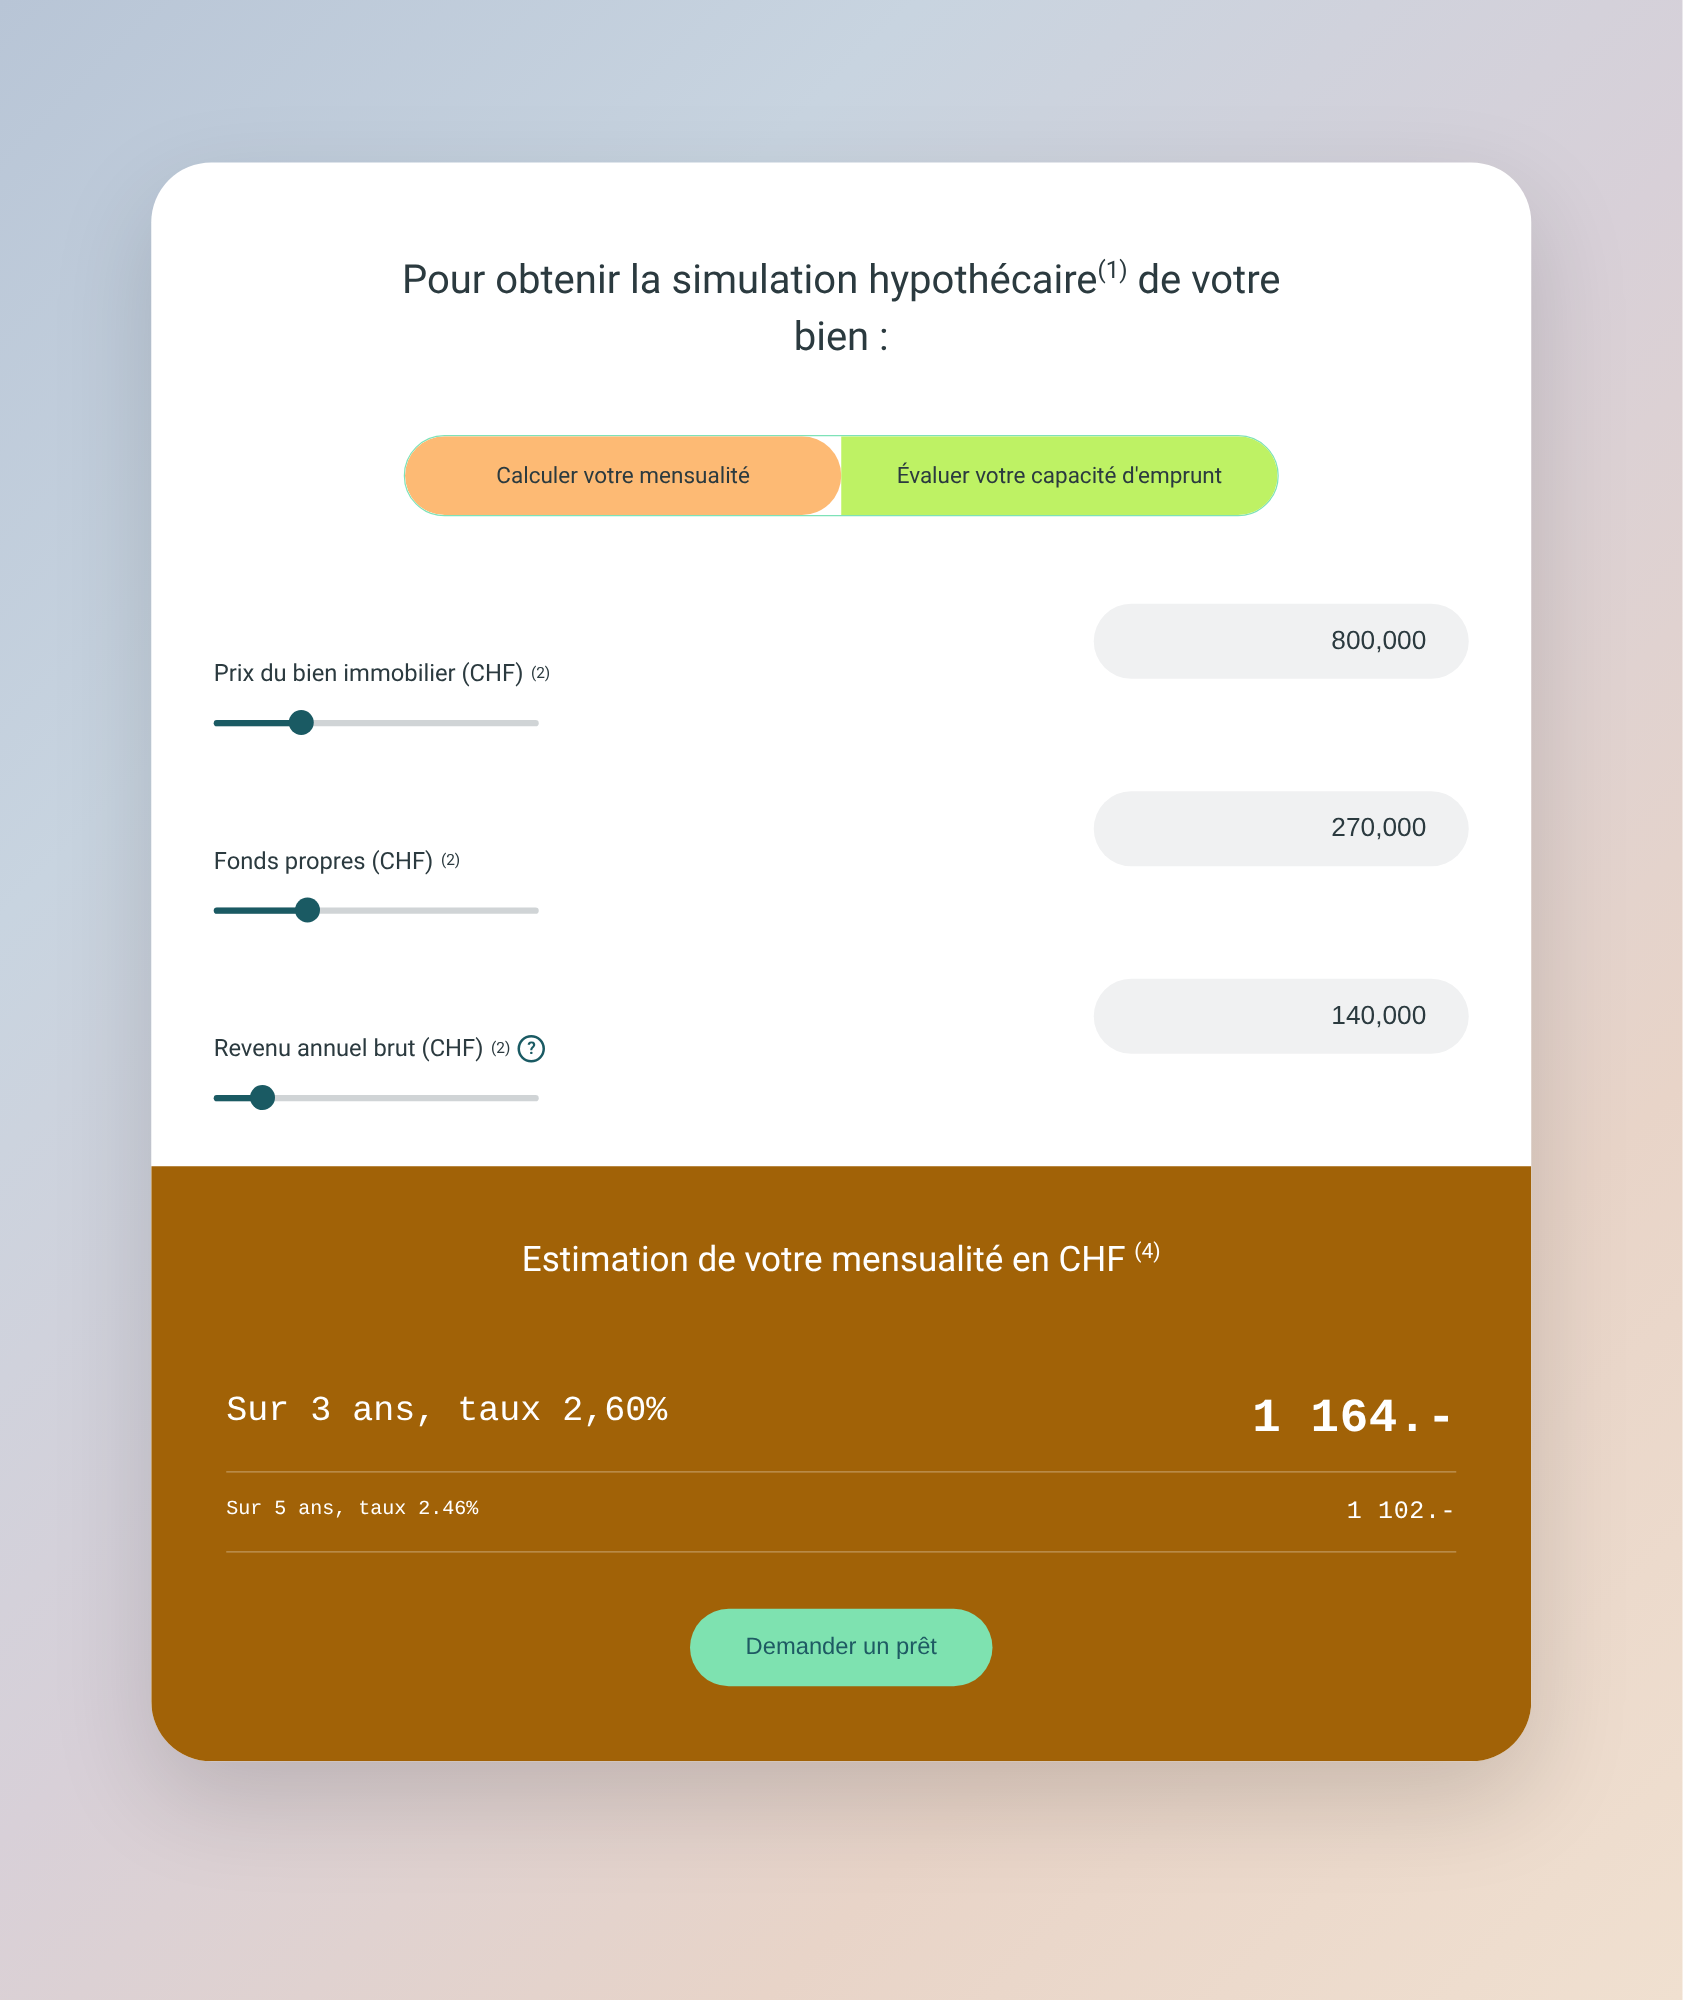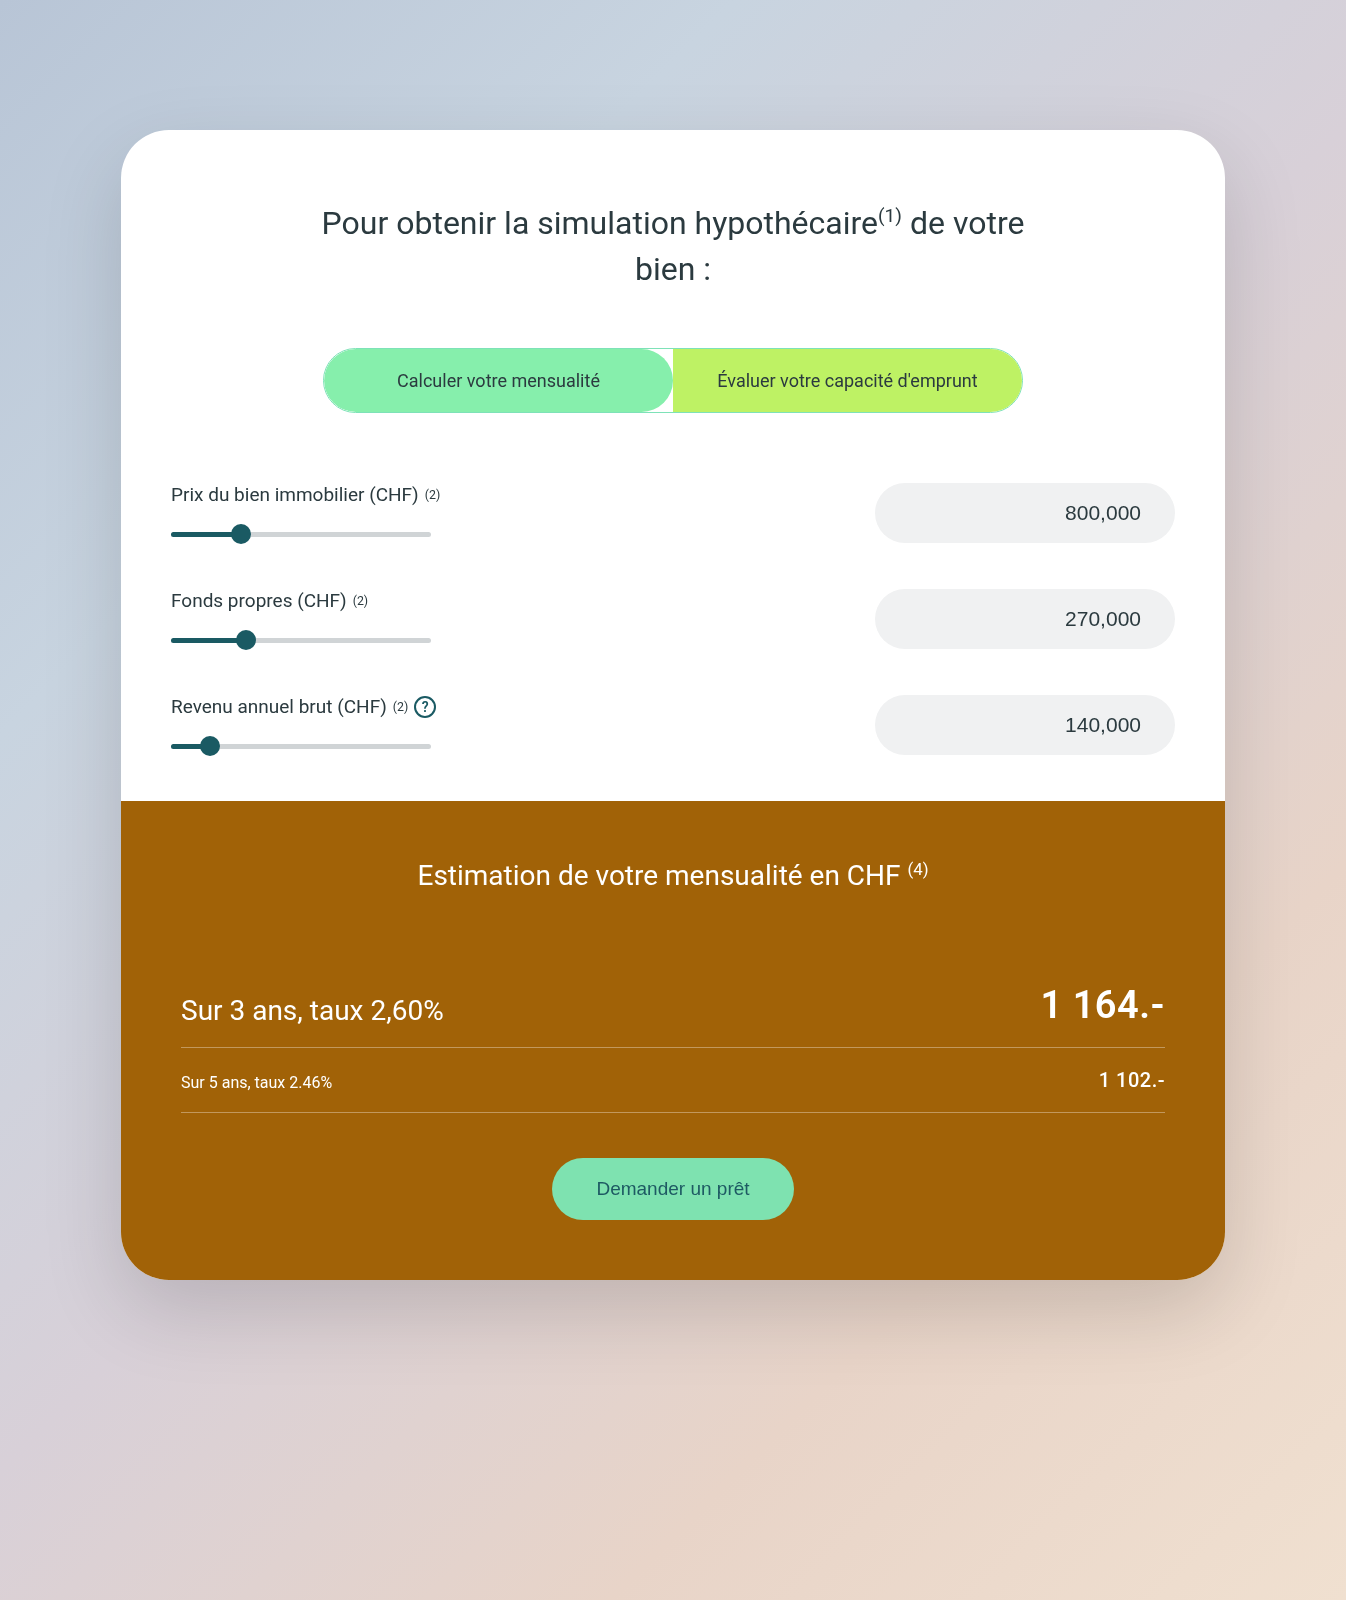--- a/index.html
+++ b/index.html
@@ -47,41 +47,42 @@
     flex: 1;
     padding: 20px 10px;
     text-align: center;
     font-size: 18px;
     line-height: 1.3;
     cursor: pointer;
     color: #2b3a3f;
     background: #bef264;
   }
   .tab.active {
-    background: #86efac;
+    background: #fdba74;
     color: #2b3a3f;
     border-radius: 999px;
   }
 
   .field-row {
     display: flex;
     align-items: flex-start;
     justify-content: space-between;
     margin-bottom: 45px;
   }
   .field-left {
     width: 48%;
   }
   .field-label {
     font-size: 19px;
     color: #2b3a3f;
     margin-bottom: 18px;
     display: flex;
     align-items: center;
     gap: 6px;
+    margin-top: 44px;
   }
   .field-label sup { font-size: 0.65em; vertical-align: super; }
   .help-icon {
     display: inline-flex;
     align-items: center;
     justify-content: center;
     width: 22px;
     height: 22px;
     border: 2px solid #1a5a63;
     border-radius: 50%;
@@ -141,23 +142,24 @@
   .results-title {
     text-align: center;
     font-size: 28px;
     font-weight: 400;
     margin-bottom: 70px;
   }
   .results-title sup { font-size: 0.6em; vertical-align: super; }
   .result-row {
     display: flex;
     justify-content: space-between;
-    align-items: flex-end;
+    align-items: flex-start;
     padding: 20px 0;
     border-bottom: 1px solid rgba(255,255,255,0.35);
+    font-family: Liberation Mono, monospace;
   }
   .result-row.primary .rlabel { font-size: 28px; }
   .result-row.primary .rvalue { font-size: 38px; font-weight: 600; }
   .result-row .rlabel { font-size: 16px; }
   .result-row .rvalue { font-size: 20px; font-weight: 500; letter-spacing: 0.5px; }
 
   .cta-wrap {
     display: flex;
     justify-content: center;
     margin-top: 45px;

